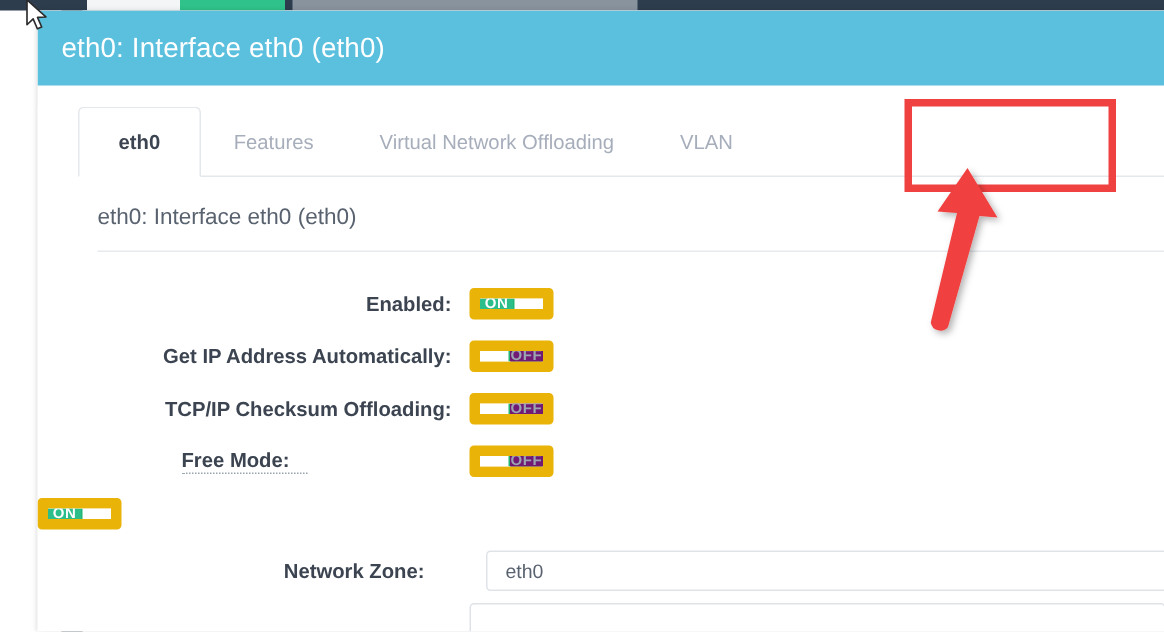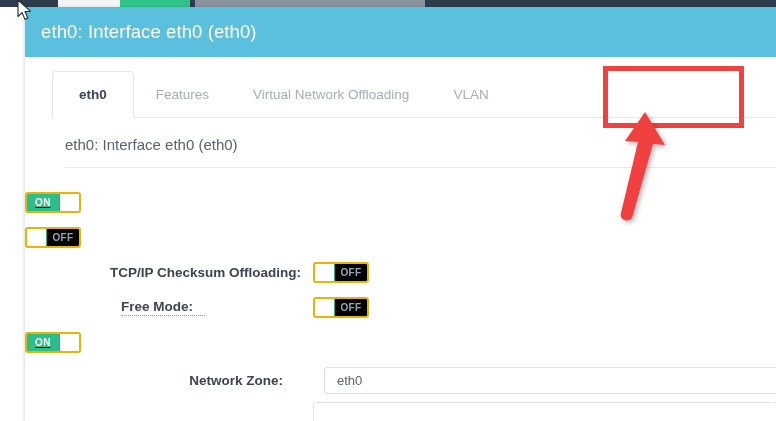--- a/index.html
+++ b/index.html
@@ -175,21 +175,21 @@
     box-sizing: border-box;
     display: flex;
     justify-content: center;
   }
   .form-control { flex: 1; display: flex; align-items: center; }
 
   
   .toggle {
     width: 56px;
     height: 21px;
-    border: 2px solid #eab308;
+    border: 7px solid #eab308;
     border-radius: 3px;
     display: flex;
     align-items: stretch;
     box-sizing: border-box;
     overflow: hidden;
     cursor: pointer;
     background: #ffffff;
     text-decoration: underline;
   }
   .toggle .track {
@@ -200,21 +200,21 @@
     font-size: 10px;
     font-weight: bold;
     letter-spacing: .4px;
   }
   .toggle .knob {
     width: 19px;
     background: #ffffff;
   }
   .toggle.on .track { background: #2bbd8a; color: #ffffff; order: 1; }
   .toggle.on .knob  { order: 2; border-left: 1px solid #22b573; }
-  .toggle.off .track { background: #000000; color: #9aa3b0; order: 2; }
+  .toggle.off .track { background: #701a75; color: #9aa3b0; order: 2; }
   .toggle.off .knob  { order: 1; border-right: 1px solid #22b573; }
 
   
   .text-input {
     width: 464px;
     height: 27px;
     border: 1px solid #dfe3e8;
     border-radius: 3px;
     background: #ffffff;
     display: flex;
@@ -284,29 +284,31 @@
       <div class="tab">Virtual Network Offloading</div>
       <div class="tab">VLAN</div>
     </div>
 
     <div id="section-title">eth0: Interface eth0 (eth0)</div>
     <div id="section-divider"></div>
 
     <div id="form">
 
       <div class="form-row">
+        <div class="form-label">Enabled:</div>
         <div class="form-control">
           <div class="toggle on">
             <span class="track">ON</span>
             <span class="knob"></span>
           </div>
         </div>
       </div>
 
       <div class="form-row">
+        <div class="form-label">Get IP Address Automatically:</div>
         <div class="form-control">
           <div class="toggle off">
             <span class="track">OFF</span>
             <span class="knob"></span>
           </div>
         </div>
       </div>
 
       <div class="form-row">
         <div class="form-label">TCP/IP Checksum Offloading:</div>

